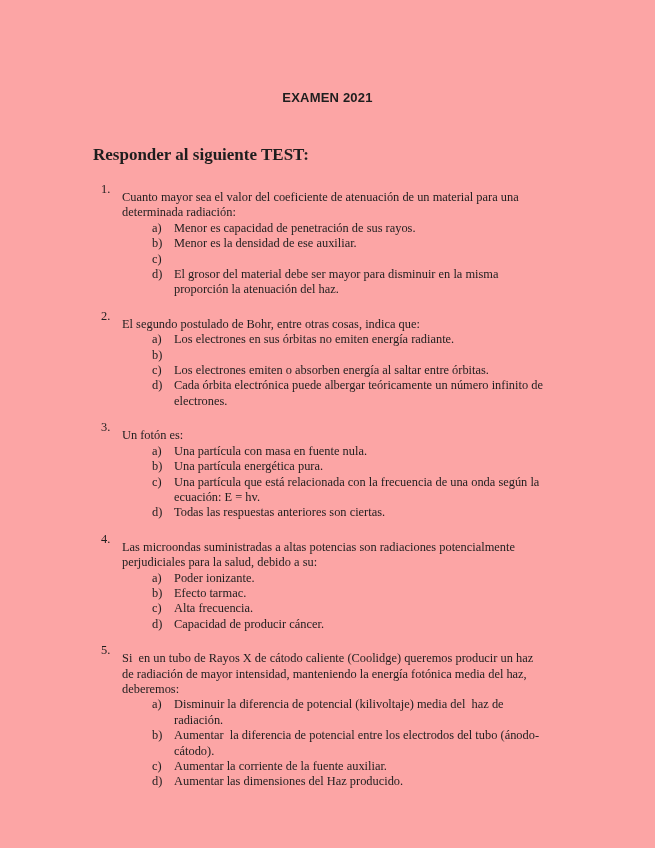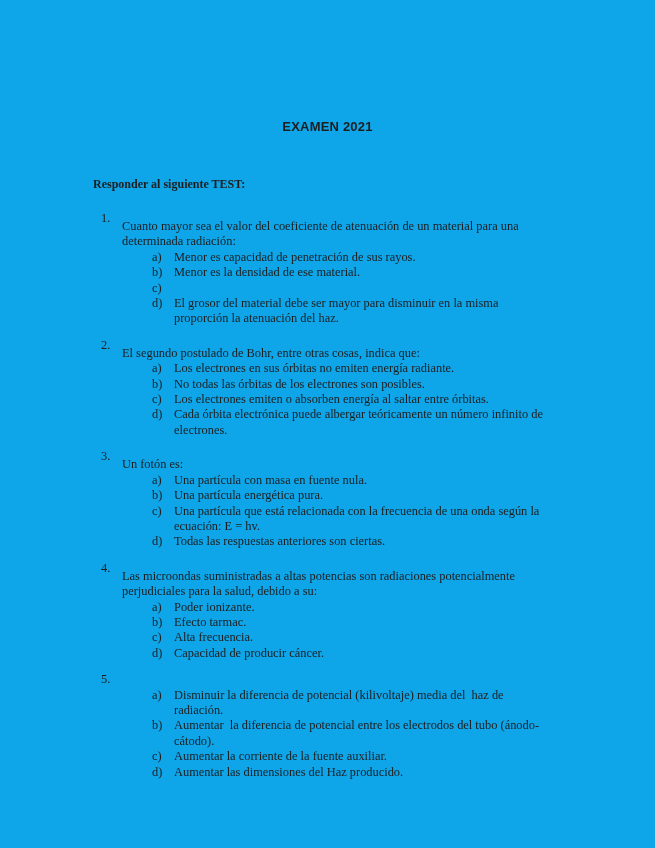--- a/index.html
+++ b/index.html
@@ -1,39 +1,39 @@
 <!DOCTYPE html>
 <html><head>
 <meta charset="utf-8">
 <style>
   html, body { margin: 0; padding: 0; background: #ffffff; }
   .page {
     position: relative;
     width: 655px;
     height: 848px;
-    background: #0ea5e9;
+    background: #fca5a5;
     box-sizing: border-box;
-    padding-top: 120px;
+    padding-top: 91px;
     font-family: "Liberation Serif", serif;
     color: #1e1e1e;
     overflow: hidden;
   }
   .doc-title {
     text-align: center;
     font-family: "Liberation Sans", sans-serif;
     font-weight: 700;
     font-size: 13px;
     line-height: 14px;
     letter-spacing: 0.2px;
   }
   .section-heading {
     margin-top: 43px;
     margin-left: 93px;
     font-weight: 700;
-    font-size: 12px;
+    font-size: 17px;
     line-height: 14px;
   }
   .questions {
     margin-top: 20px;
     margin-left: 101px;
     width: 480px;
     font-size: 12.4px;
     line-height: 15.4px;
   }
   .question { margin-bottom: 11px; }
@@ -63,21 +63,21 @@
         <span class="q-text">Cuanto mayor sea el valor del coeficiente de atenuación de un material para una
 determinada radiación:</span>
       </div>
       <div class="options">
         <div class="option">
           <span class="opt-letter">a)</span>
           <span class="opt-text"><span class="underline">Menor es capacidad de penetración de sus rayos.</span><span></span></span>
         </div>
         <div class="option">
           <span class="opt-letter">b)</span>
-          <span class="opt-text"><span>Menor es la densidad de ese material.</span><span></span></span>
+          <span class="opt-text"><span>Menor es la densidad de ese auxiliar.</span><span></span></span>
         </div>
         <div class="option">
           <span class="opt-letter">c)</span>
         </div>
         <div class="option">
           <span class="opt-letter">d)</span>
           <span class="opt-text"><span>El grosor del material debe ser mayor para disminuir en la misma
 proporción la atenuación del haz.</span><span></span></span>
         </div>
       </div>
@@ -88,21 +88,20 @@
         <span class="q-num">2.</span>
         <span class="q-text">El segundo postulado de Bohr, entre otras cosas, indica que:</span>
       </div>
       <div class="options">
         <div class="option">
           <span class="opt-letter">a)</span>
           <span class="opt-text"><span>Los electrones en sus órbitas no emiten energía radiante.</span><span></span></span>
         </div>
         <div class="option">
           <span class="opt-letter">b)</span>
-          <span class="opt-text"><span class="underline">No todas las órbitas de los electrones son posibles</span><span>.</span></span>
         </div>
         <div class="option">
           <span class="opt-letter">c)</span>
           <span class="opt-text"><span>Los electrones emiten o absorben energía al saltar entre órbitas.</span><span></span></span>
         </div>
         <div class="option">
           <span class="opt-letter">d)</span>
           <span class="opt-text"><span>Cada órbita electrónica puede albergar teóricamente un número infinito de
 electrones.</span><span></span></span>
         </div>
@@ -157,20 +156,23 @@
         <div class="option">
           <span class="opt-letter">d)</span>
           <span class="opt-text"><span>Capacidad de producir cáncer.</span><span></span></span>
         </div>
       </div>
     </div>
 
     <div class="question">
       <div class="q-row">
         <span class="q-num">5.</span>
+        <span class="q-text">Si  en un tubo de Rayos X de cátodo caliente (Coolidge) queremos producir un haz
+de radiación de mayor intensidad, manteniendo la energía fotónica media del haz,
+deberemos:</span>
       </div>
       <div class="options">
         <div class="option">
           <span class="opt-letter">a)</span>
           <span class="opt-text"><span>Disminuir la diferencia de potencial (kilivoltaje) media del  haz de
 radiación.</span><span></span></span>
         </div>
         <div class="option">
           <span class="opt-letter">b)</span>
           <span class="opt-text"><span>Aumentar  la diferencia de potencial entre los electrodos del tubo (ánodo-

